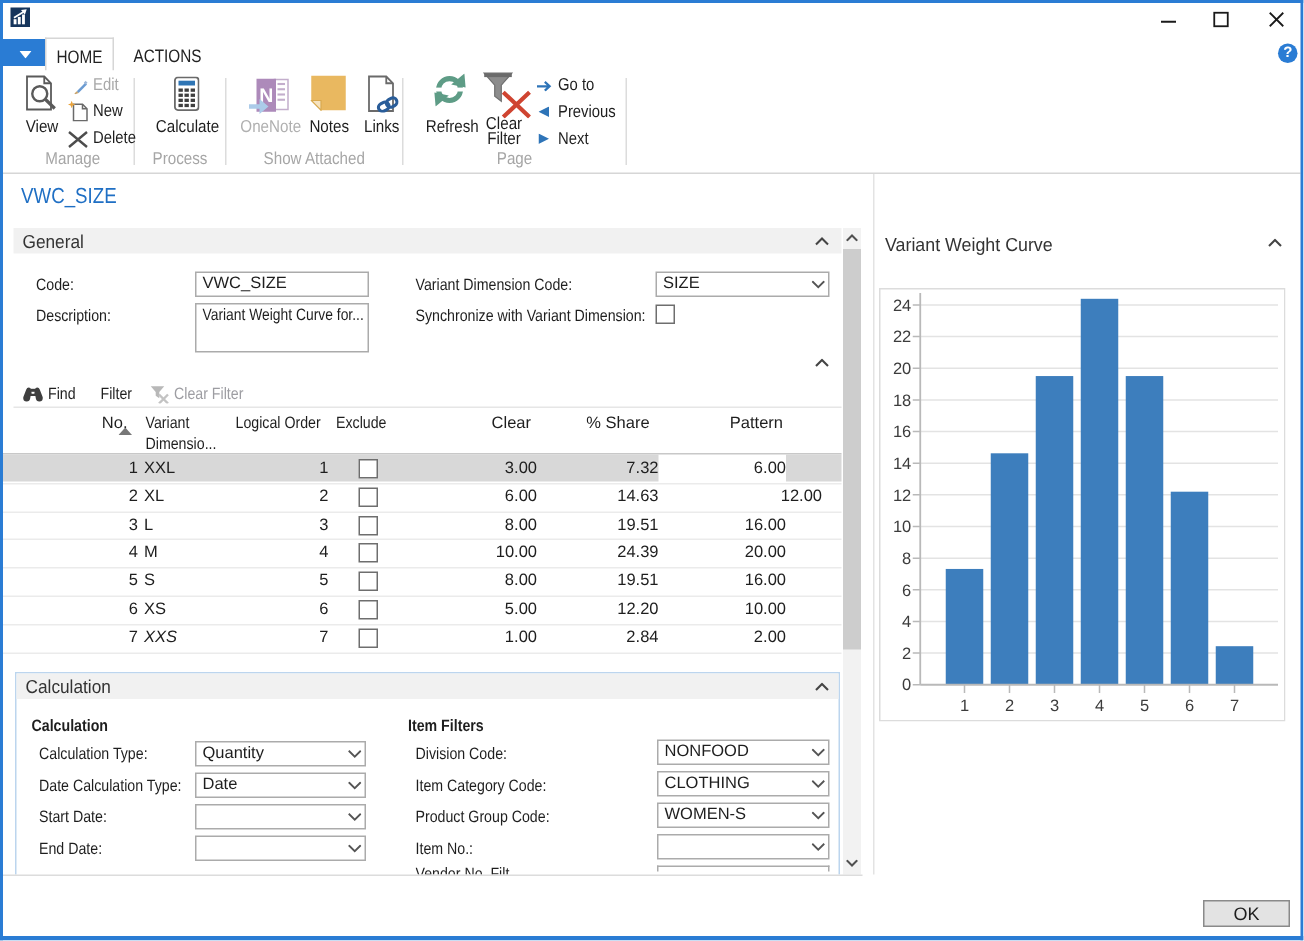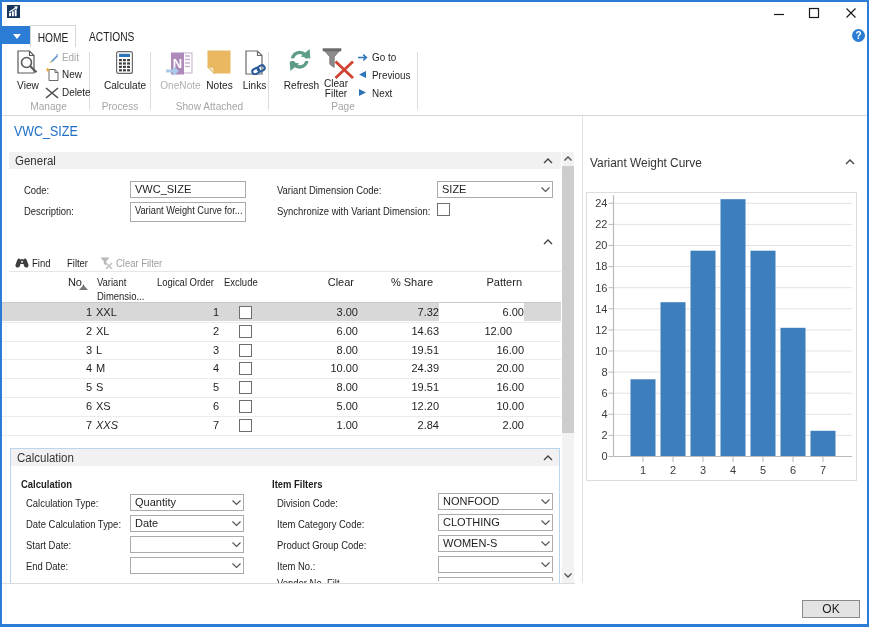--- a/index.html
+++ b/index.html
@@ -176,21 +176,21 @@
 <div class="abs sqL" style="left:14px;top:123px;font-size:14.5px;color:#1f6fc4;">VWC_SIZE</div>
 
 <div class="band" style="top:152px;"><span>General</span></div>
 <svg class="abs" style="left:543px;top:158px" width="10" height="6" viewBox="0 0 10 6">
       <path d="M1 5 L5 1 L9 5" stroke="#444" stroke-width="1.4" fill="none"></path>
     </svg>
 
 <div class="fl sqL" style="left:24px;top:184px;">Code:</div>
 <div class="tb" style="left:130px;top:181px;width:116px;height:17px;line-height:15px;"><span style="margin-left:4px;">VWC_SIZE</span></div>
 <div class="fl sqL" style="left:24px;top:205px;">Description:</div>
-<div class="tb" style="left:130px;top:202px;width:116px;height:20px;line-height:15px;text-align:right;"><span style="margin-left:4px;display:inline-block;transform:scaleX(0.84);transform-origin:0 50%;">Variant Weight Curve for...</span></div>
+<div class="tb" style="left:130px;top:202px;width:116px;height:33px;line-height:15px;text-align:right;"><span style="margin-left:4px;display:inline-block;transform:scaleX(0.84);transform-origin:0 50%;">Variant Weight Curve for...</span></div>
 
 <div class="fl sqL" style="left:277px;top:184px;">Variant Dimension Code:</div>
 <div class="tb" style="left:437px;top:181px;width:116px;height:17px;line-height:15px;"><span style="margin-left:4px;">SIZE</span>
   <svg class="abs" style="right:2px;top:5px" width="9" height="6" viewBox="0 0 9 6">
         <path d="M0.5 0.5 L4.5 4.5 L8.5 0.5" stroke="#555" stroke-width="1.2" fill="none"></path>
       </svg>
 </div>
 <div class="fl sqL" style="left:277px;top:205px;">Synchronize with Variant Dimension:</div>
 <div class="abs" style="left:437px;top:203px;width:13px;height:13px;box-sizing:border-box;border:1px solid #6e6e6e;background:#fff;"></div>
 <svg class="abs" style="left:543px;top:239px" width="10" height="6" viewBox="0 0 10 6">
@@ -231,21 +231,21 @@
 <div class="abs lbl num" style="left:306px;top:303px;width:52px;height:18px;line-height:18px;font-size:11px;">3.00</div>
 <div class="abs lbl num" style="left:387px;top:303px;width:52px;height:18px;line-height:18px;font-size:11px;">7.32</div>
 <div class="abs lbl num" style="left:472px;top:303px;width:52px;height:18px;line-height:18px;font-size:11px;">6.00</div>
 <div class="abs" style="left:2px;top:322px;width:559px;height:1px;background:#ebebeb;"></div>
 <div class="abs lbl num" style="left:42px;top:322px;width:50px;height:18px;line-height:18px;font-size:11px;">2</div>
 <div class="abs lbl" style="left:96px;top:322px;height:18px;line-height:18px;font-size:11px;">XL</div>
 <div class="abs lbl num" style="left:167px;top:322px;width:52px;height:18px;line-height:18px;font-size:11px;">2</div>
 <div class="abs" style="left:239px;top:325px;width:13px;height:13px;box-sizing:border-box;border:1px solid #6e6e6e;background:#fff;"></div>
 <div class="abs lbl num" style="left:306px;top:322px;width:52px;height:18px;line-height:18px;font-size:11px;">6.00</div>
 <div class="abs lbl num" style="left:387px;top:322px;width:52px;height:18px;line-height:18px;font-size:11px;">14.63</div>
-<div class="abs lbl num" style="left:460px;top:322px;width:52px;height:18px;line-height:18px;font-size:11px;">12.00</div>
+<div class="abs lbl num" style="left:496px;top:322px;width:52px;height:18px;line-height:18px;font-size:11px;">12.00</div>
 <div class="abs" style="left:2px;top:341px;width:559px;height:1px;background:#ebebeb;"></div>
 <div class="abs lbl num" style="left:42px;top:341px;width:50px;height:18px;line-height:18px;font-size:11px;">3</div>
 <div class="abs lbl" style="left:96px;top:341px;height:18px;line-height:18px;font-size:11px;">L</div>
 <div class="abs lbl num" style="left:167px;top:341px;width:52px;height:18px;line-height:18px;font-size:11px;">3</div>
 <div class="abs" style="left:239px;top:344px;width:13px;height:13px;box-sizing:border-box;border:1px solid #6e6e6e;background:#fff;"></div>
 <div class="abs lbl num" style="left:306px;top:341px;width:52px;height:18px;line-height:18px;font-size:11px;">8.00</div>
 <div class="abs lbl num" style="left:387px;top:341px;width:52px;height:18px;line-height:18px;font-size:11px;">19.51</div>
 <div class="abs lbl num" style="left:472px;top:341px;width:52px;height:18px;line-height:18px;font-size:11px;">16.00</div>
 <div class="abs" style="left:2px;top:359px;width:559px;height:1px;background:#ebebeb;"></div>
 <div class="abs lbl num" style="left:42px;top:359px;width:50px;height:18px;line-height:18px;font-size:11px;">4</div>

